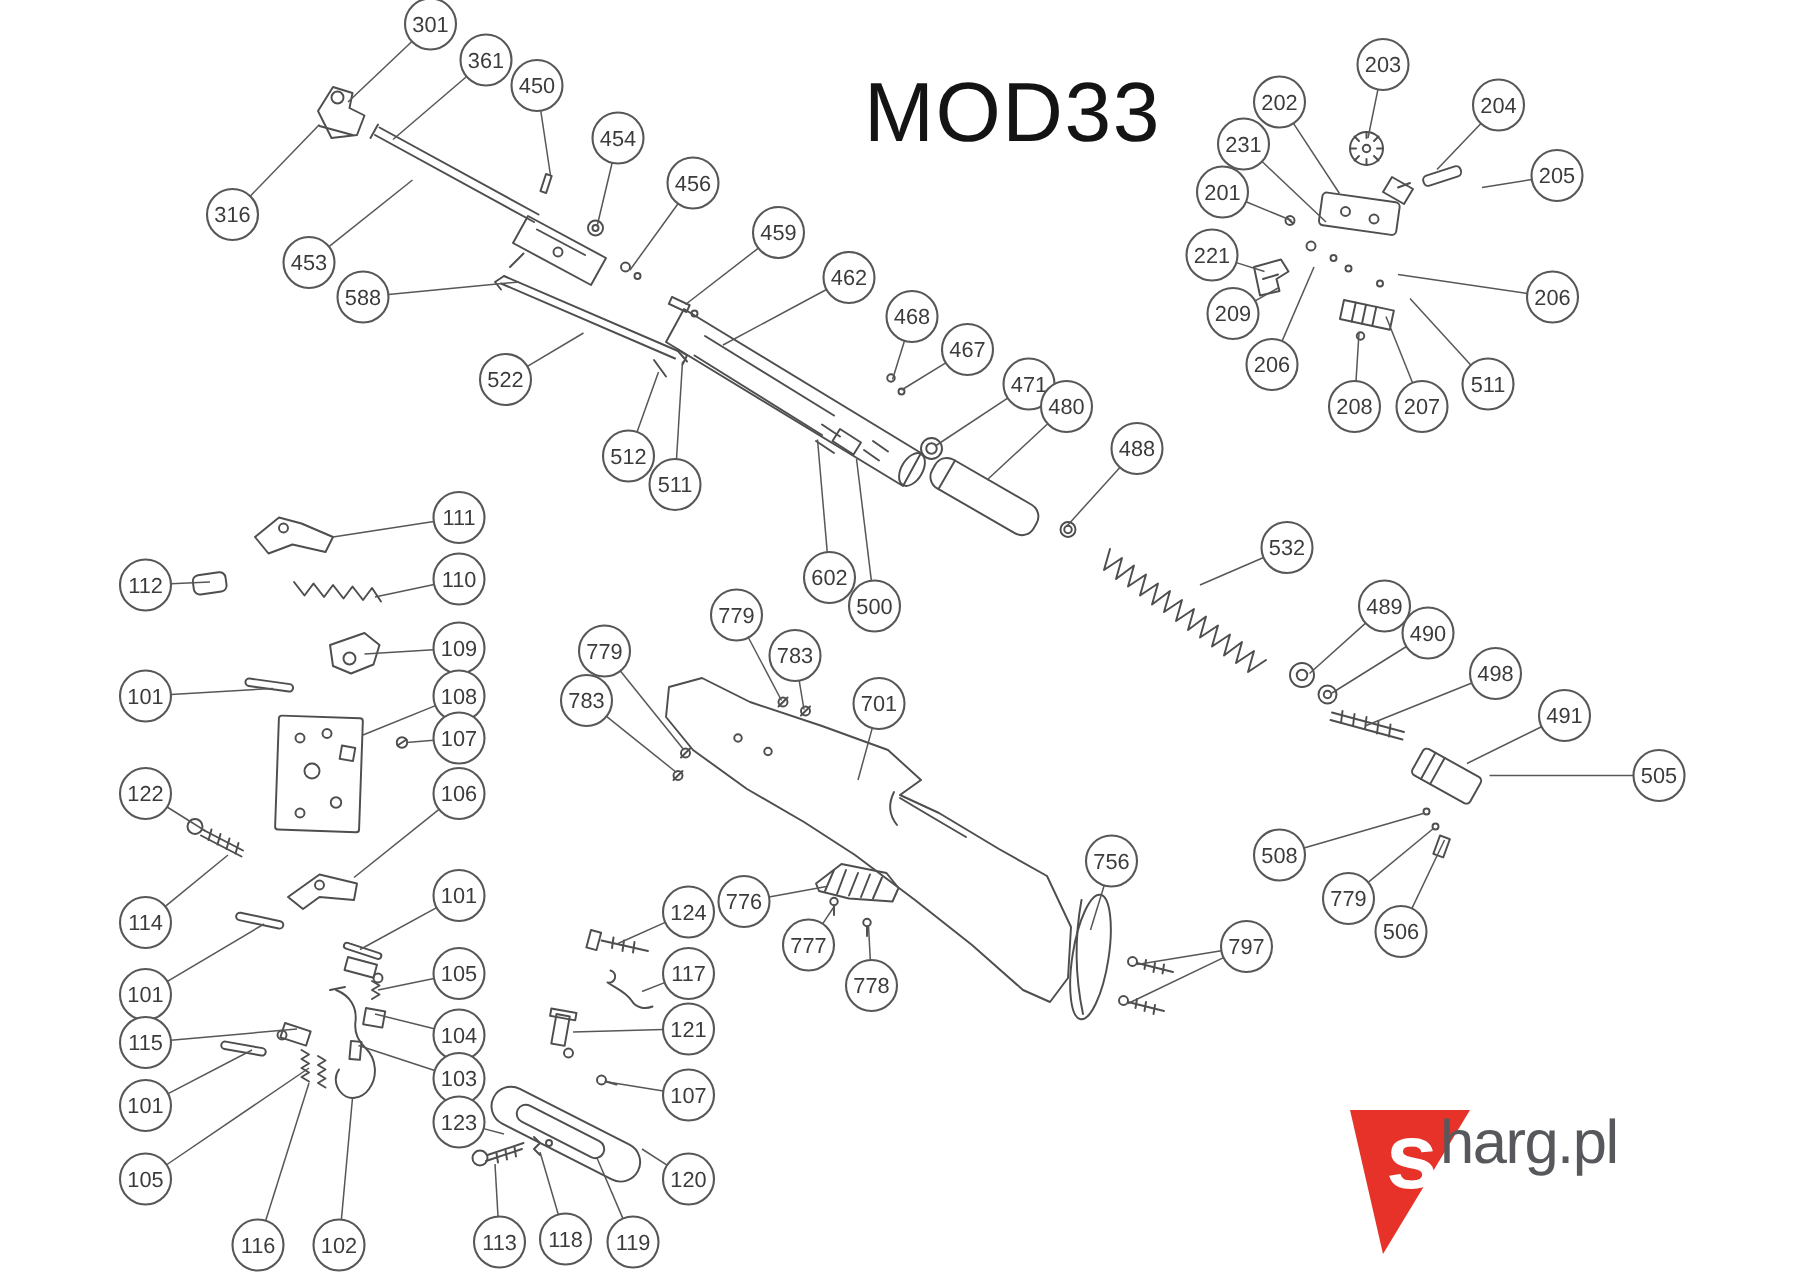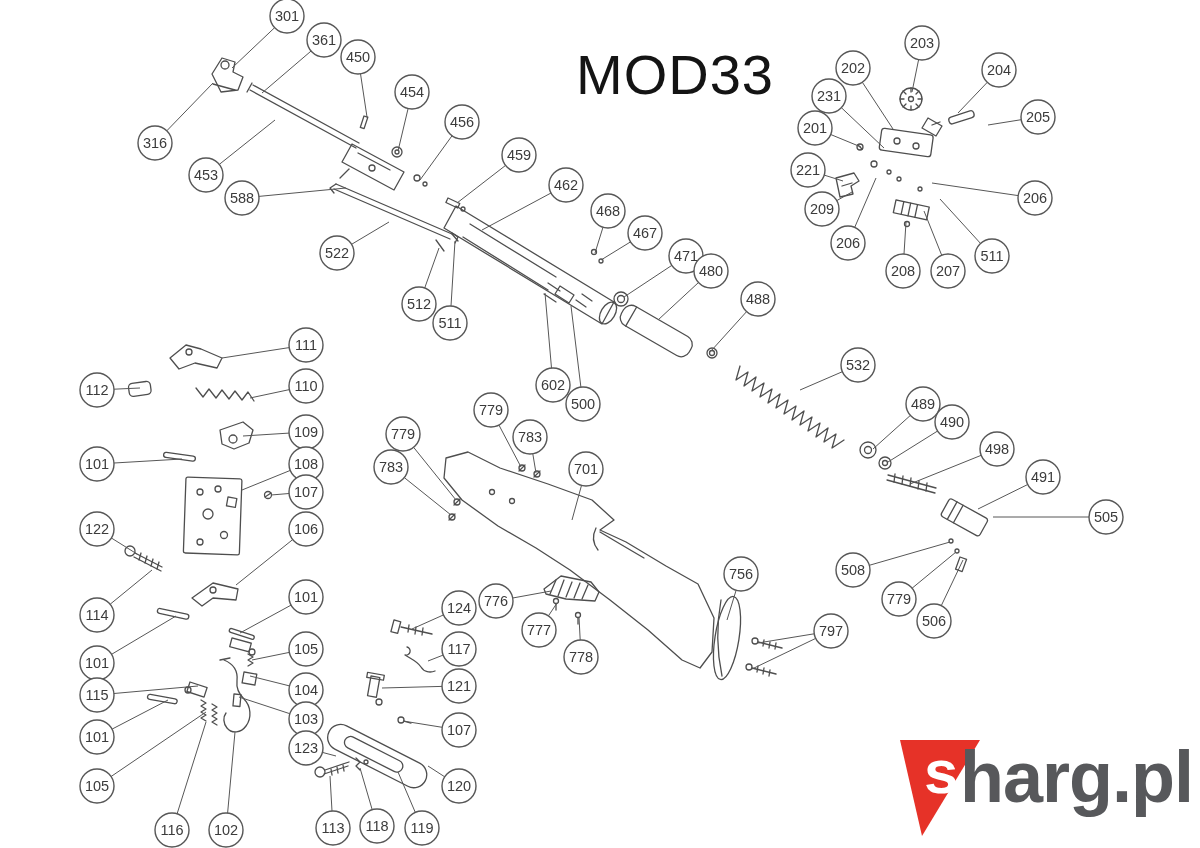--- a/index.html
+++ b/index.html
@@ -11,21 +11,21 @@
   .title {
     position:absolute; left:530px; top:42px;
     font-size:56px; font-weight:400; color:#141414; letter-spacing:1px;margin-left:46px;
   }
   svg.diagram { position:absolute; left:0; top:0; }
   .parts { stroke:#4e4e4e; stroke-width:1.3; fill:none; stroke-linecap:round; stroke-linejoin:round; }
   .callout-text { font-family:"Liberation Sans", sans-serif; font-size:14.5px; fill:#3b3b3b; }
   .logo { position:absolute; left:898px; top:735px; width:302px; height:108px; }
   .logo-mark { position:absolute; left:2px; top:5px; }
   .logo-s { position:absolute; left:26px; top:6px; font-size:62px; font-weight:bold; color:#ffffff; line-height:1; }
-  .logo-rest { position:absolute; left:62px; top:6px; font-size:72px; font-weight:bold; color:#57585b; line-height:1; letter-spacing:-1px; }
+  .logo-rest { position:absolute; left:62px; top:6px; font-size:41px; font-weight:normal; color:#57585b; line-height:1; letter-spacing:-1px; }
 </style>
 </head>
 <body>
 
 <div class="stage">
 
   <div class="title">MOD33</div>
 
   <svg class="diagram" width="1200" height="848" viewBox="0 0 1200 848">
     <g class="parts">

